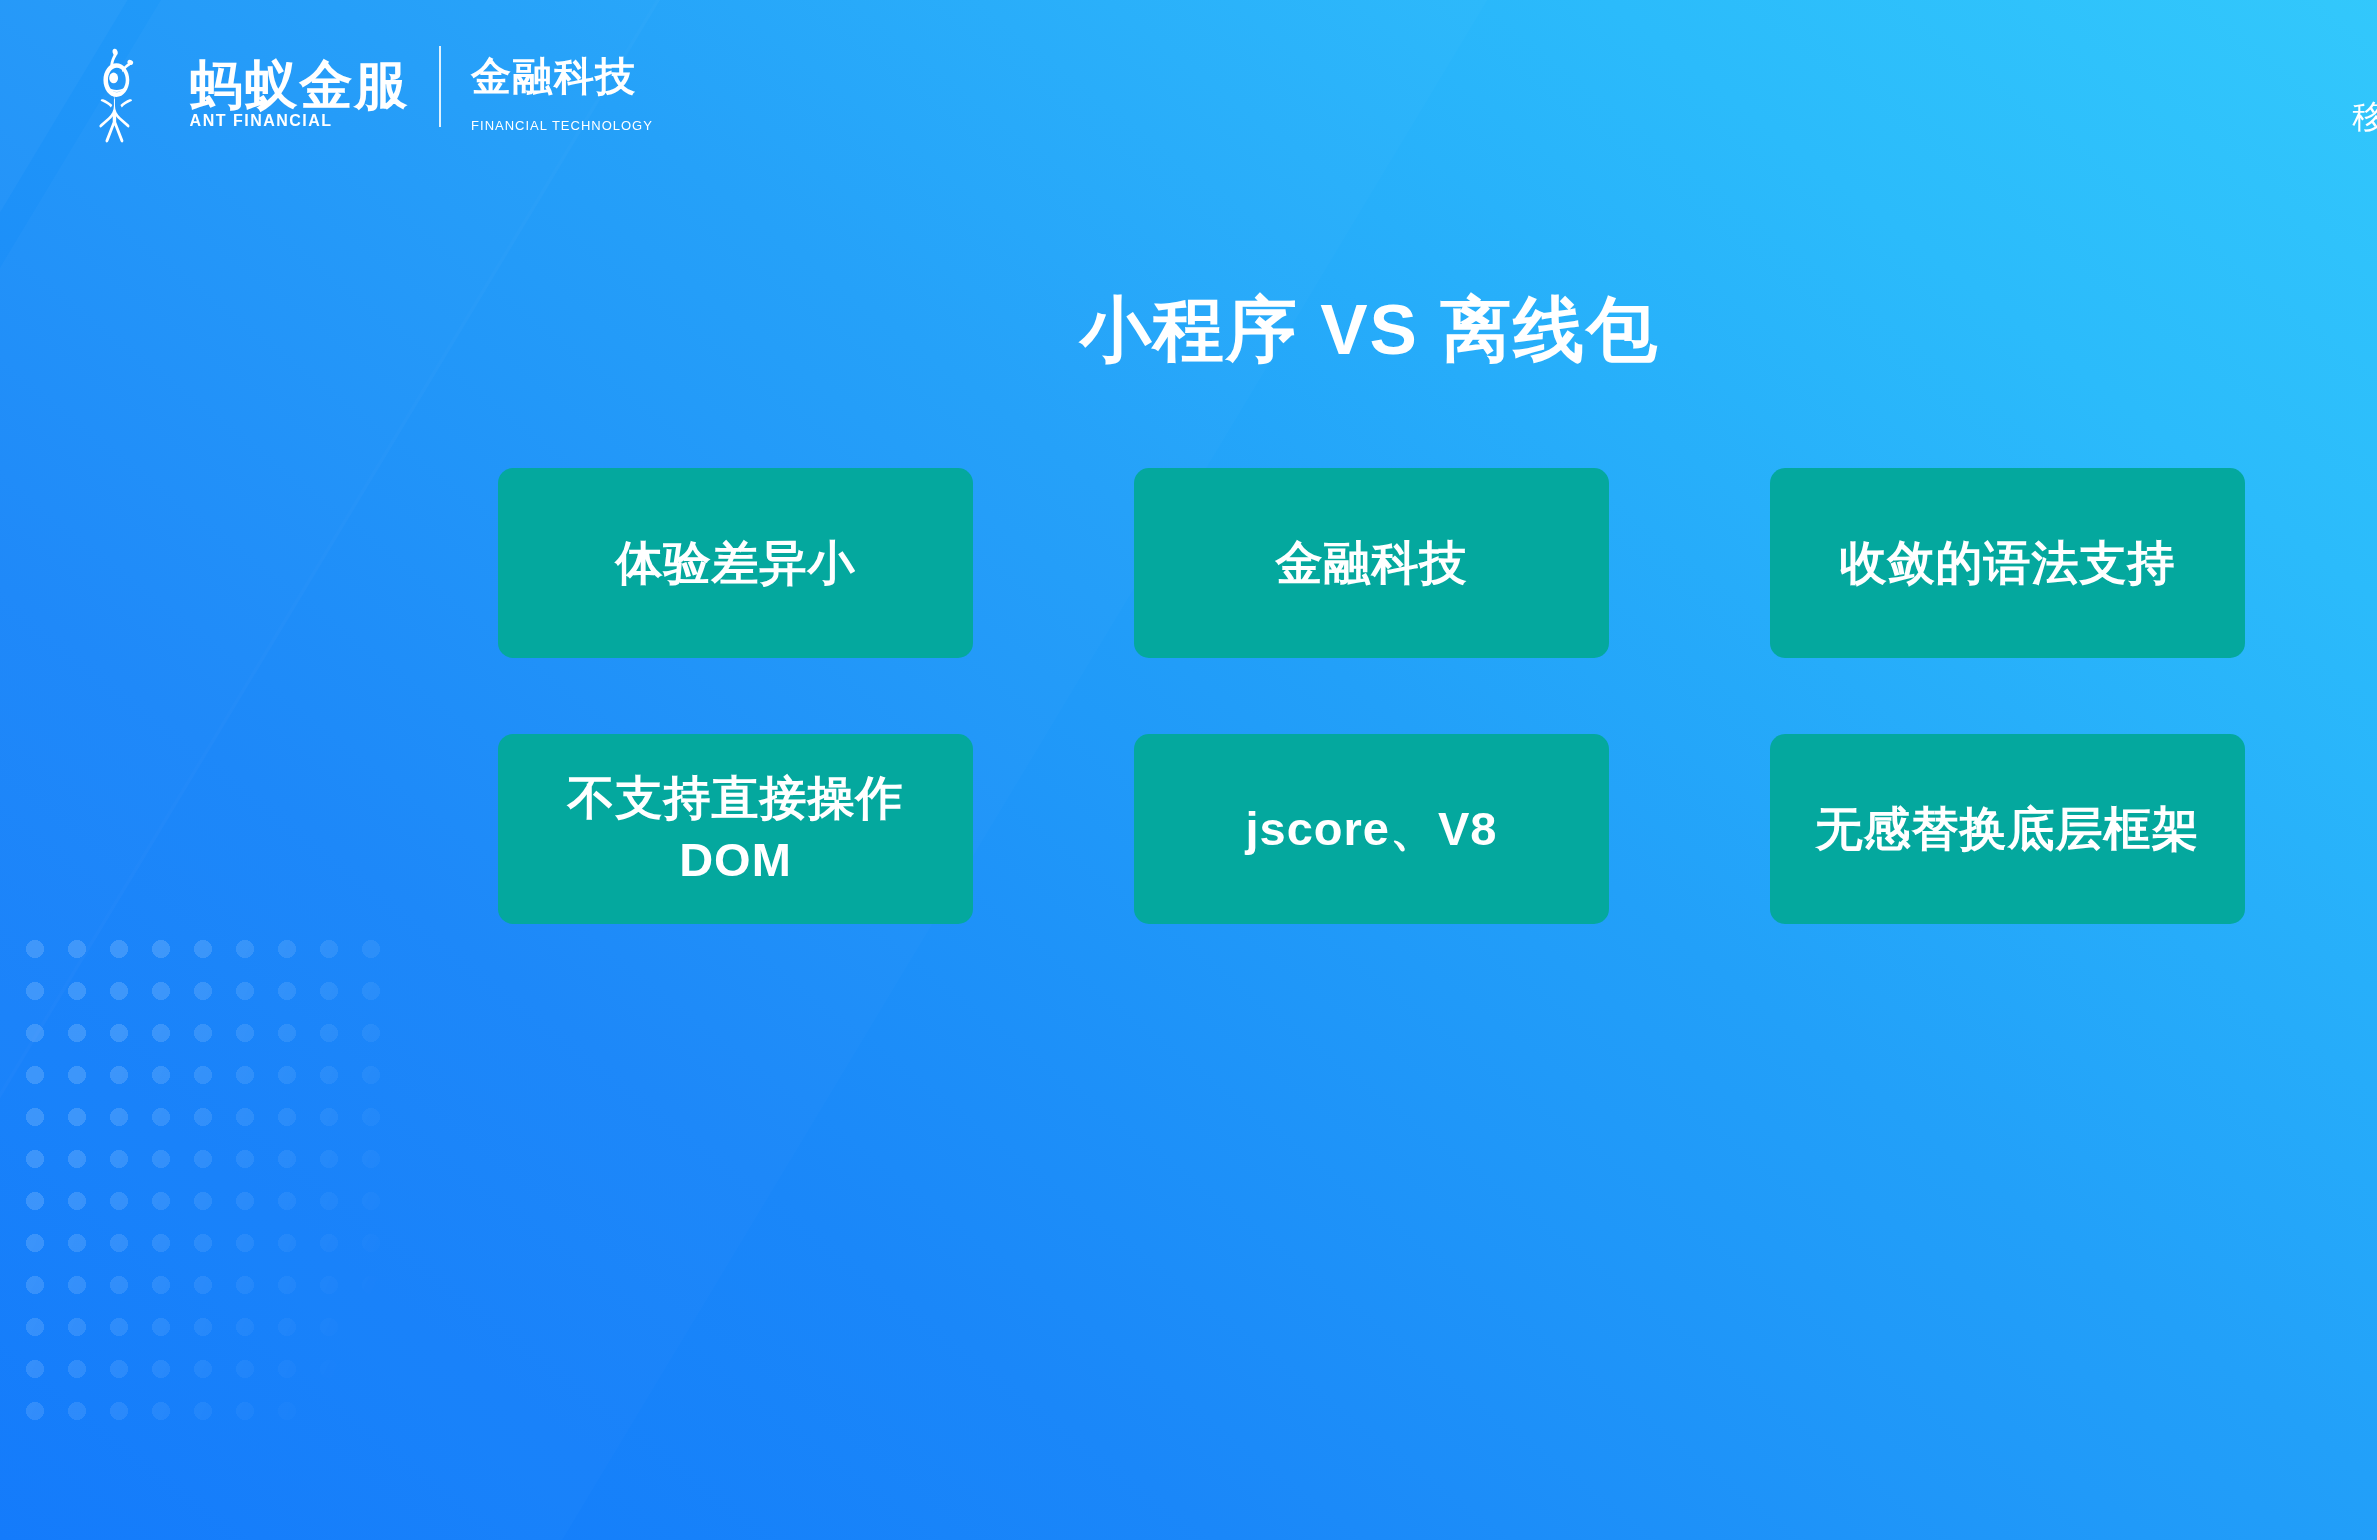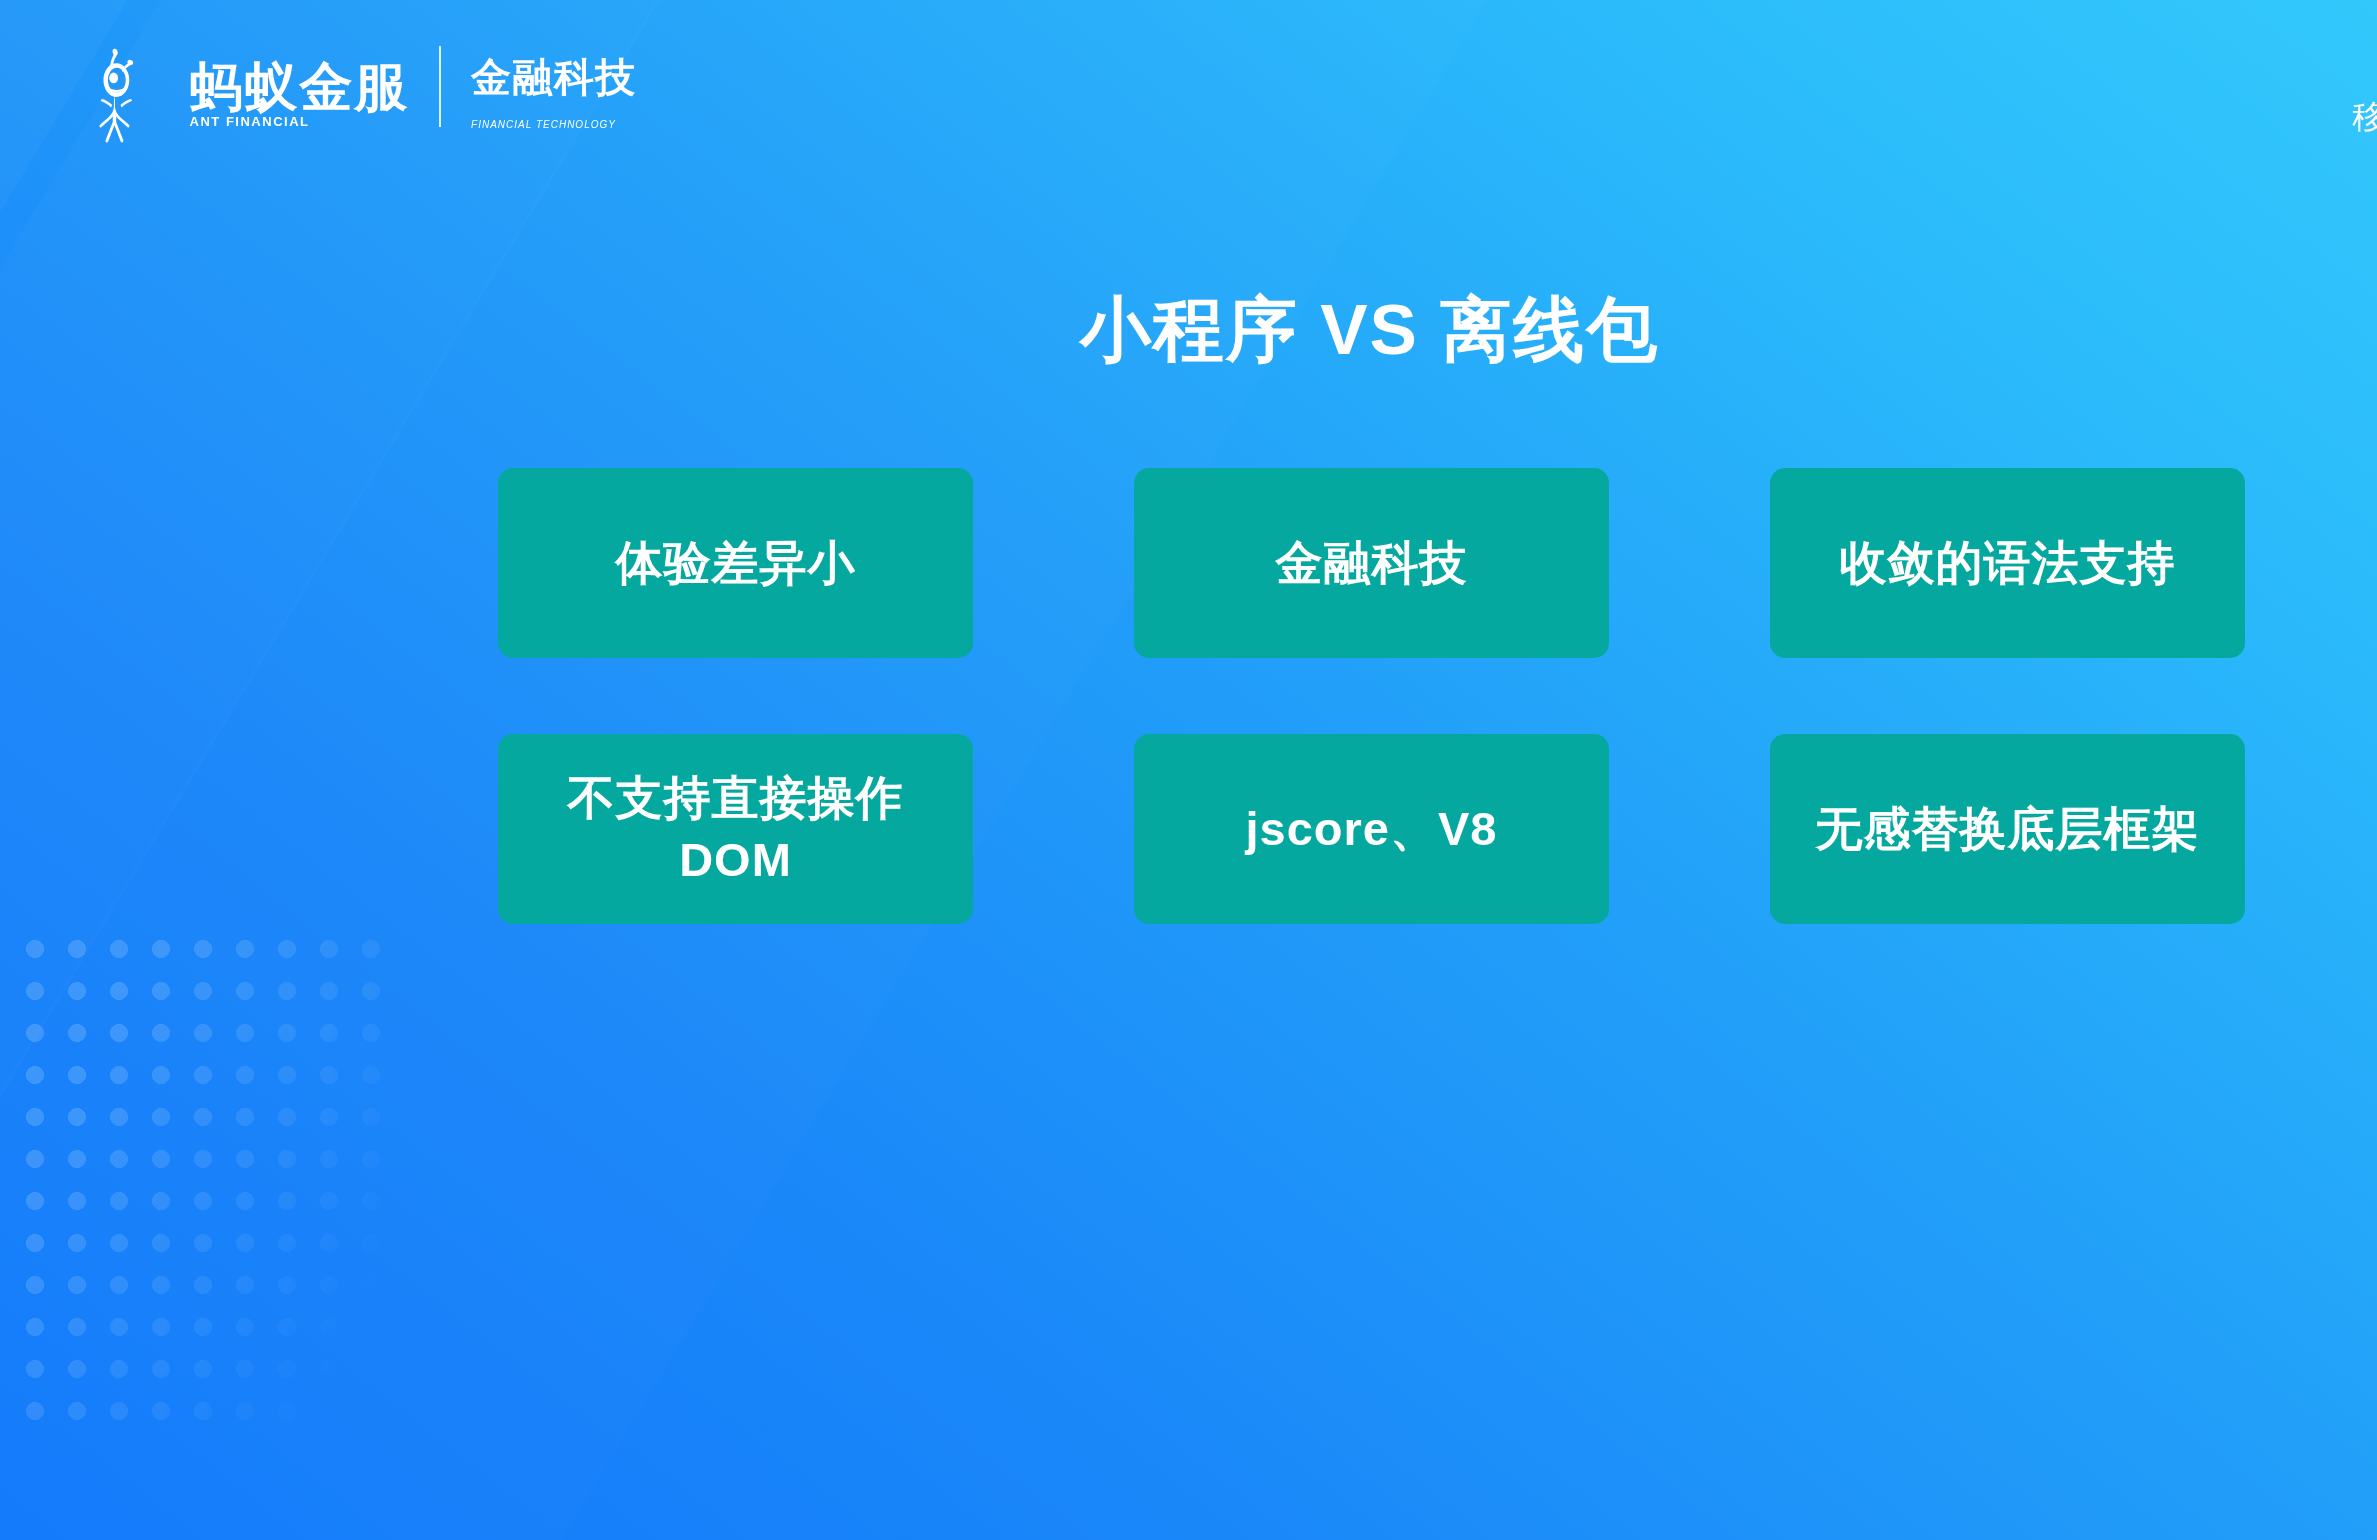--- a/index.html
+++ b/index.html
@@ -29,23 +29,23 @@
   .dots-bl{left:14.3px;bottom:109px;width:380px;height:504px;
            -webkit-mask-image:linear-gradient(115deg,rgba(0,0,0,1) 25%,rgba(0,0,0,0) 88%);
            mask-image:linear-gradient(115deg,rgba(0,0,0,1) 25%,rgba(0,0,0,0) 88%);}
 
   
   .logo-row{position:absolute;left:80px;top:46px;display:flex;align-items:center;height:95px;}
   .ant-mark{width:101px;height:101px;flex:0 0 auto;margin-right:8.6px;}
   .logo-text{display:flex;height:95px;}
   .logo-block{display:flex;flex-direction:column;justify-content:center;}
   .logo-cn{color:#fff;font-size:53px;font-weight:700;letter-spacing:1.9px;line-height:1.0;}
-  .logo-en{color:#fff;font-size:13px;font-weight:700;letter-spacing:1.5px;line-height:1.0;margin-top:2px;}
+  .logo-en{color:#fff;font-size:16px;font-weight:700;letter-spacing:1.5px;line-height:1.0;margin-top:2px;}
   .logo-cn2{color:#fff;font-size:40px;font-weight:700;letter-spacing:1.4px;line-height:1.0;}
-  .logo-en2{color:#fff;font-size:10px;font-weight:400;letter-spacing:1px;line-height:1.0;margin-top:23px;font-style:italic;}
+  .logo-en2{color:#fff;font-size:13px;font-weight:400;letter-spacing:1px;line-height:1.0;margin-top:23px;}
   .logo-divider{width:1.9px;height:81px;background:rgba(255,255,255,.85);margin:0 30px;}
 
   .corner-label{position:absolute;right:75px;top:95px;color:#fff;
                 font-size:33px;font-weight:400;letter-spacing:0.5px;white-space:nowrap;}
 
   
   .title{position:absolute;left:0;right:0;top:246px;text-align:center;color:#fff;
          font-size:71px;font-weight:700;letter-spacing:1.9px;line-height:1;}
 
   

